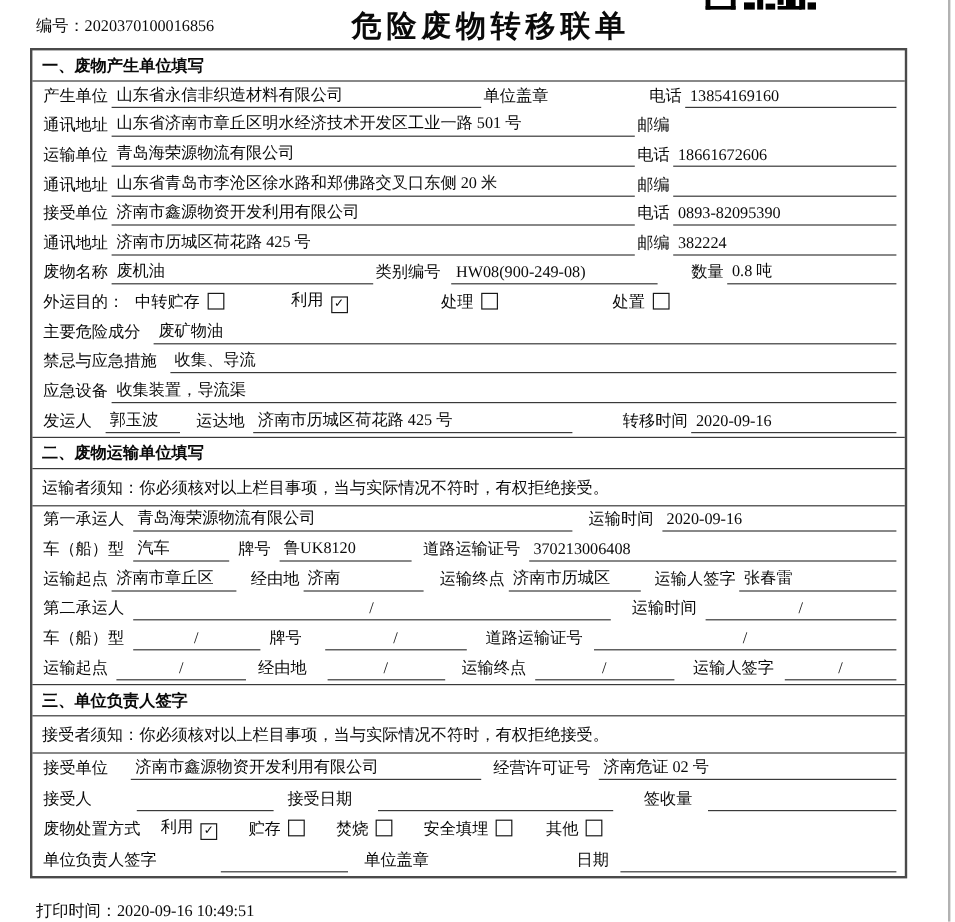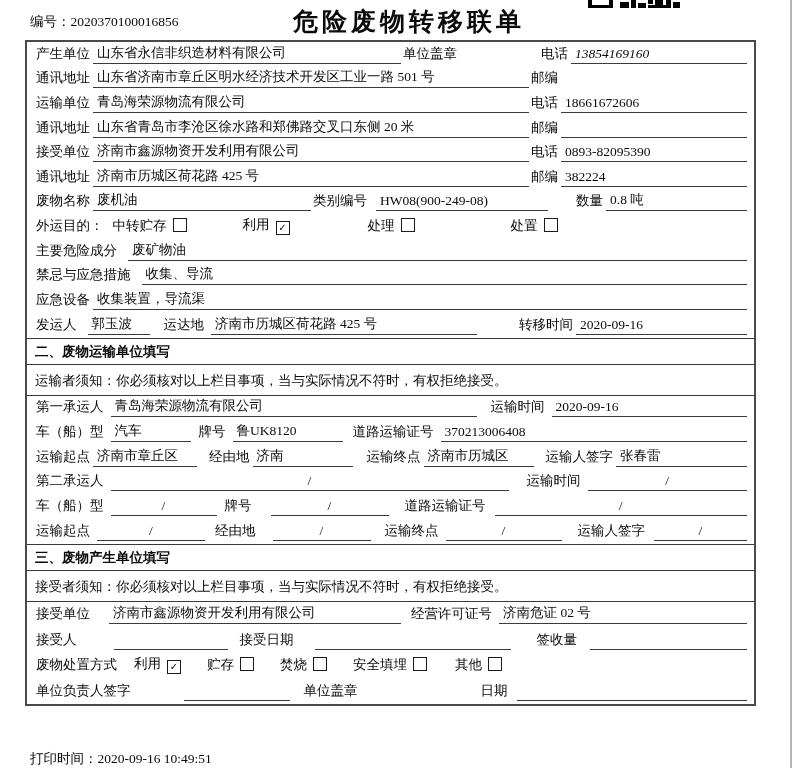--- a/index.html
+++ b/index.html
@@ -48,27 +48,28 @@
     <div style="left:648px;top:0;width:5px;height:4px;"></div>
     <div style="left:648px;top:5px;width:20px;height:3px;"></div>
     <div style="left:655px;top:0;width:8px;height:5px;"></div>
     <div style="left:666px;top:0;width:5px;height:8px;"></div>
     <div style="left:673px;top:2px;width:7px;height:6px;"></div>
   </div>
 </div>
 
 <div id="form">
     <div class="sec sec1">
+      <div class="shead">一、废物产生单位填写</div>
       <div class="row">
         <span class="lbl">产生单位</span>
         <span class="val" style="width: 308px;">山东省永信非织造材料有限公司</span>
         <span class="lbl">单位盖章</span>
         <span class="gap" style="flex: 1 1 0%;"></span>
         <span class="lbl">电话</span>
-        <span class="val" style="width: 176px; font-style: italic;">13854169160</span>
+        <span class="val" style="width: 176px;">13854169160</span>
       </div>
       <div class="row">
         <span class="lbl">通讯地址</span>
         <span class="val" style="width: 436px;">山东省济南市章丘区明水经济技术开发区工业一路 501 号</span>
         <span class="lbl">邮编</span>
       </div>
       <div class="row">
         <span class="lbl">运输单位</span>
         <span class="val" style="width: 436px;">青岛海荣源物流有限公司</span>
         <span class="lbl">电话</span>
@@ -212,21 +213,21 @@
         <span class="lbl">运输终点</span>
         <span class="gap" style="width: 4px;"></span>
         <span class="val" style="width: 116px; text-align: center;">/</span>
         <span class="gap" style="width: 14px;"></span>
         <span class="lbl">运输人签字</span>
         <span class="gap" style="width: 6px;"></span>
         <span class="val grow" style="text-align: center;">/</span>
       </div>
     </div>
     <div class="sec sec3">
-      <div class="shead">三、废物产生单位填写</div>
+      <div class="shead">三、单位负责人签字</div>
       <div class="note">接受者须知：你必须核对以上栏目事项，当与实际情况不符时，有权拒绝接受。</div>
       <div class="row">
         <span class="lbl">接受单位</span>
         <span class="gap" style="width: 16px;"></span>
         <span class="val" style="width: 292px;">济南市鑫源物资开发利用有限公司</span>
         <span class="gap" style="width: 8px;"></span>
         <span class="lbl">经营许可证号</span>
         <span class="gap" style="width: 4px;"></span>
         <span class="val grow">济南危证 02 号</span>
       </div>

